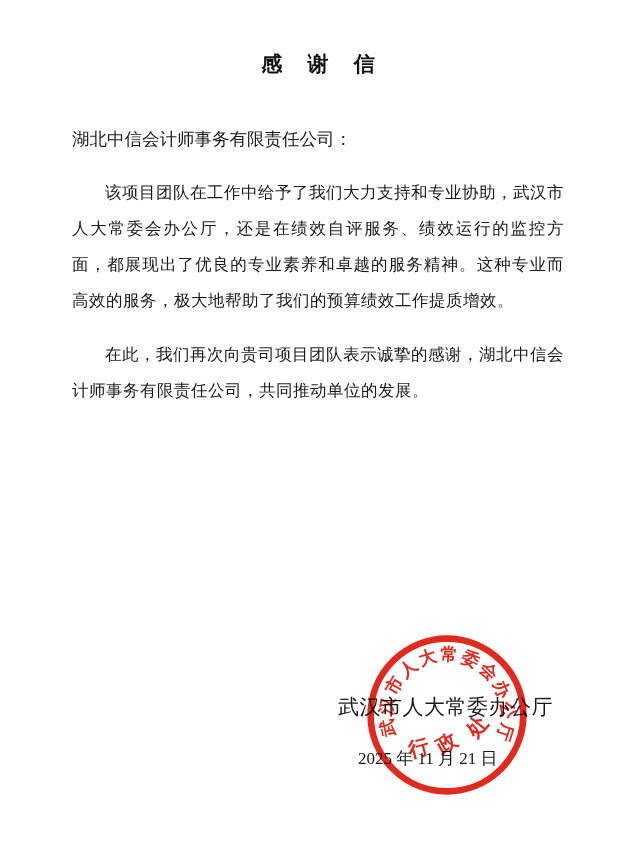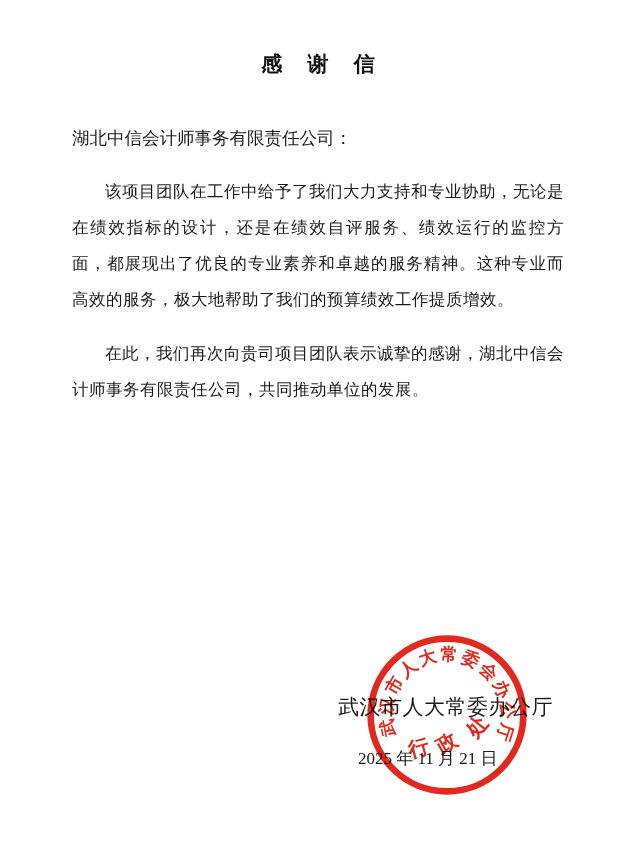--- a/index.html
+++ b/index.html
@@ -22,21 +22,20 @@
     font-weight: bold;
     letter-spacing: 10px;
     color: #111111;
   }
 
   .letter-body {
     position: absolute;
     left: 72px; top: 121px;
     width: 492px;
     font-size: 16.5px;
-    font-family: Liberation Mono, monospace;
   }
   .letter-body p { margin: 0 0 18px 0; line-height: 36px; }
   .salutation { font-size: 17.5px; }
   .para {
     text-align: justify;
     text-indent: 2em;
     letter-spacing: 0.5px;
   }
 
   .signature {
@@ -77,21 +76,21 @@
 </style>
 </head>
 <body>
 
 <div class="page">
 
   <h1 class="title">感 谢 信</h1>
 
   <div class="letter-body">
     <p class="salutation">湖北中信会计师事务有限责任公司：</p>
-    <p class="para">该项目团队在工作中给予了我们大力支持和专业协助，无论是在绩效指标的设计，还是在绩效自评服务、绩效运行的监控方面，都展现出了优良的专业素养和卓越的服务精神。这种专业而高效的服务，极大地帮助了我们的预算绩效工作提质增效。</p>
+    <p class="para">该项目团队在工作中给予了我们大力支持和专业协助，武汉市人大常委会办公厅，还是在绩效自评服务、绩效运行的监控方面，都展现出了优良的专业素养和卓越的服务精神。这种专业而高效的服务，极大地帮助了我们的预算绩效工作提质增效。</p>
     <p class="para">在此，我们再次向贵司项目团队表示诚挚的感谢，湖北中信会计师事务有限责任公司，共同推动单位的发展。</p>
   </div>
 
   <div class="signature">武汉市人大常委办公厅</div>
   <div class="date">2025 年 11 月 21 日</div>
 
   <svg class="seal" viewBox="0 0 200 200" xmlns="http://www.w3.org/2000/svg" aria-hidden="true">
     <defs>
       <path id="sealArc" d="M 40.2,127.9 A 66,66 0 1,1 159.8,127.9" fill="none"></path>
     </defs>

